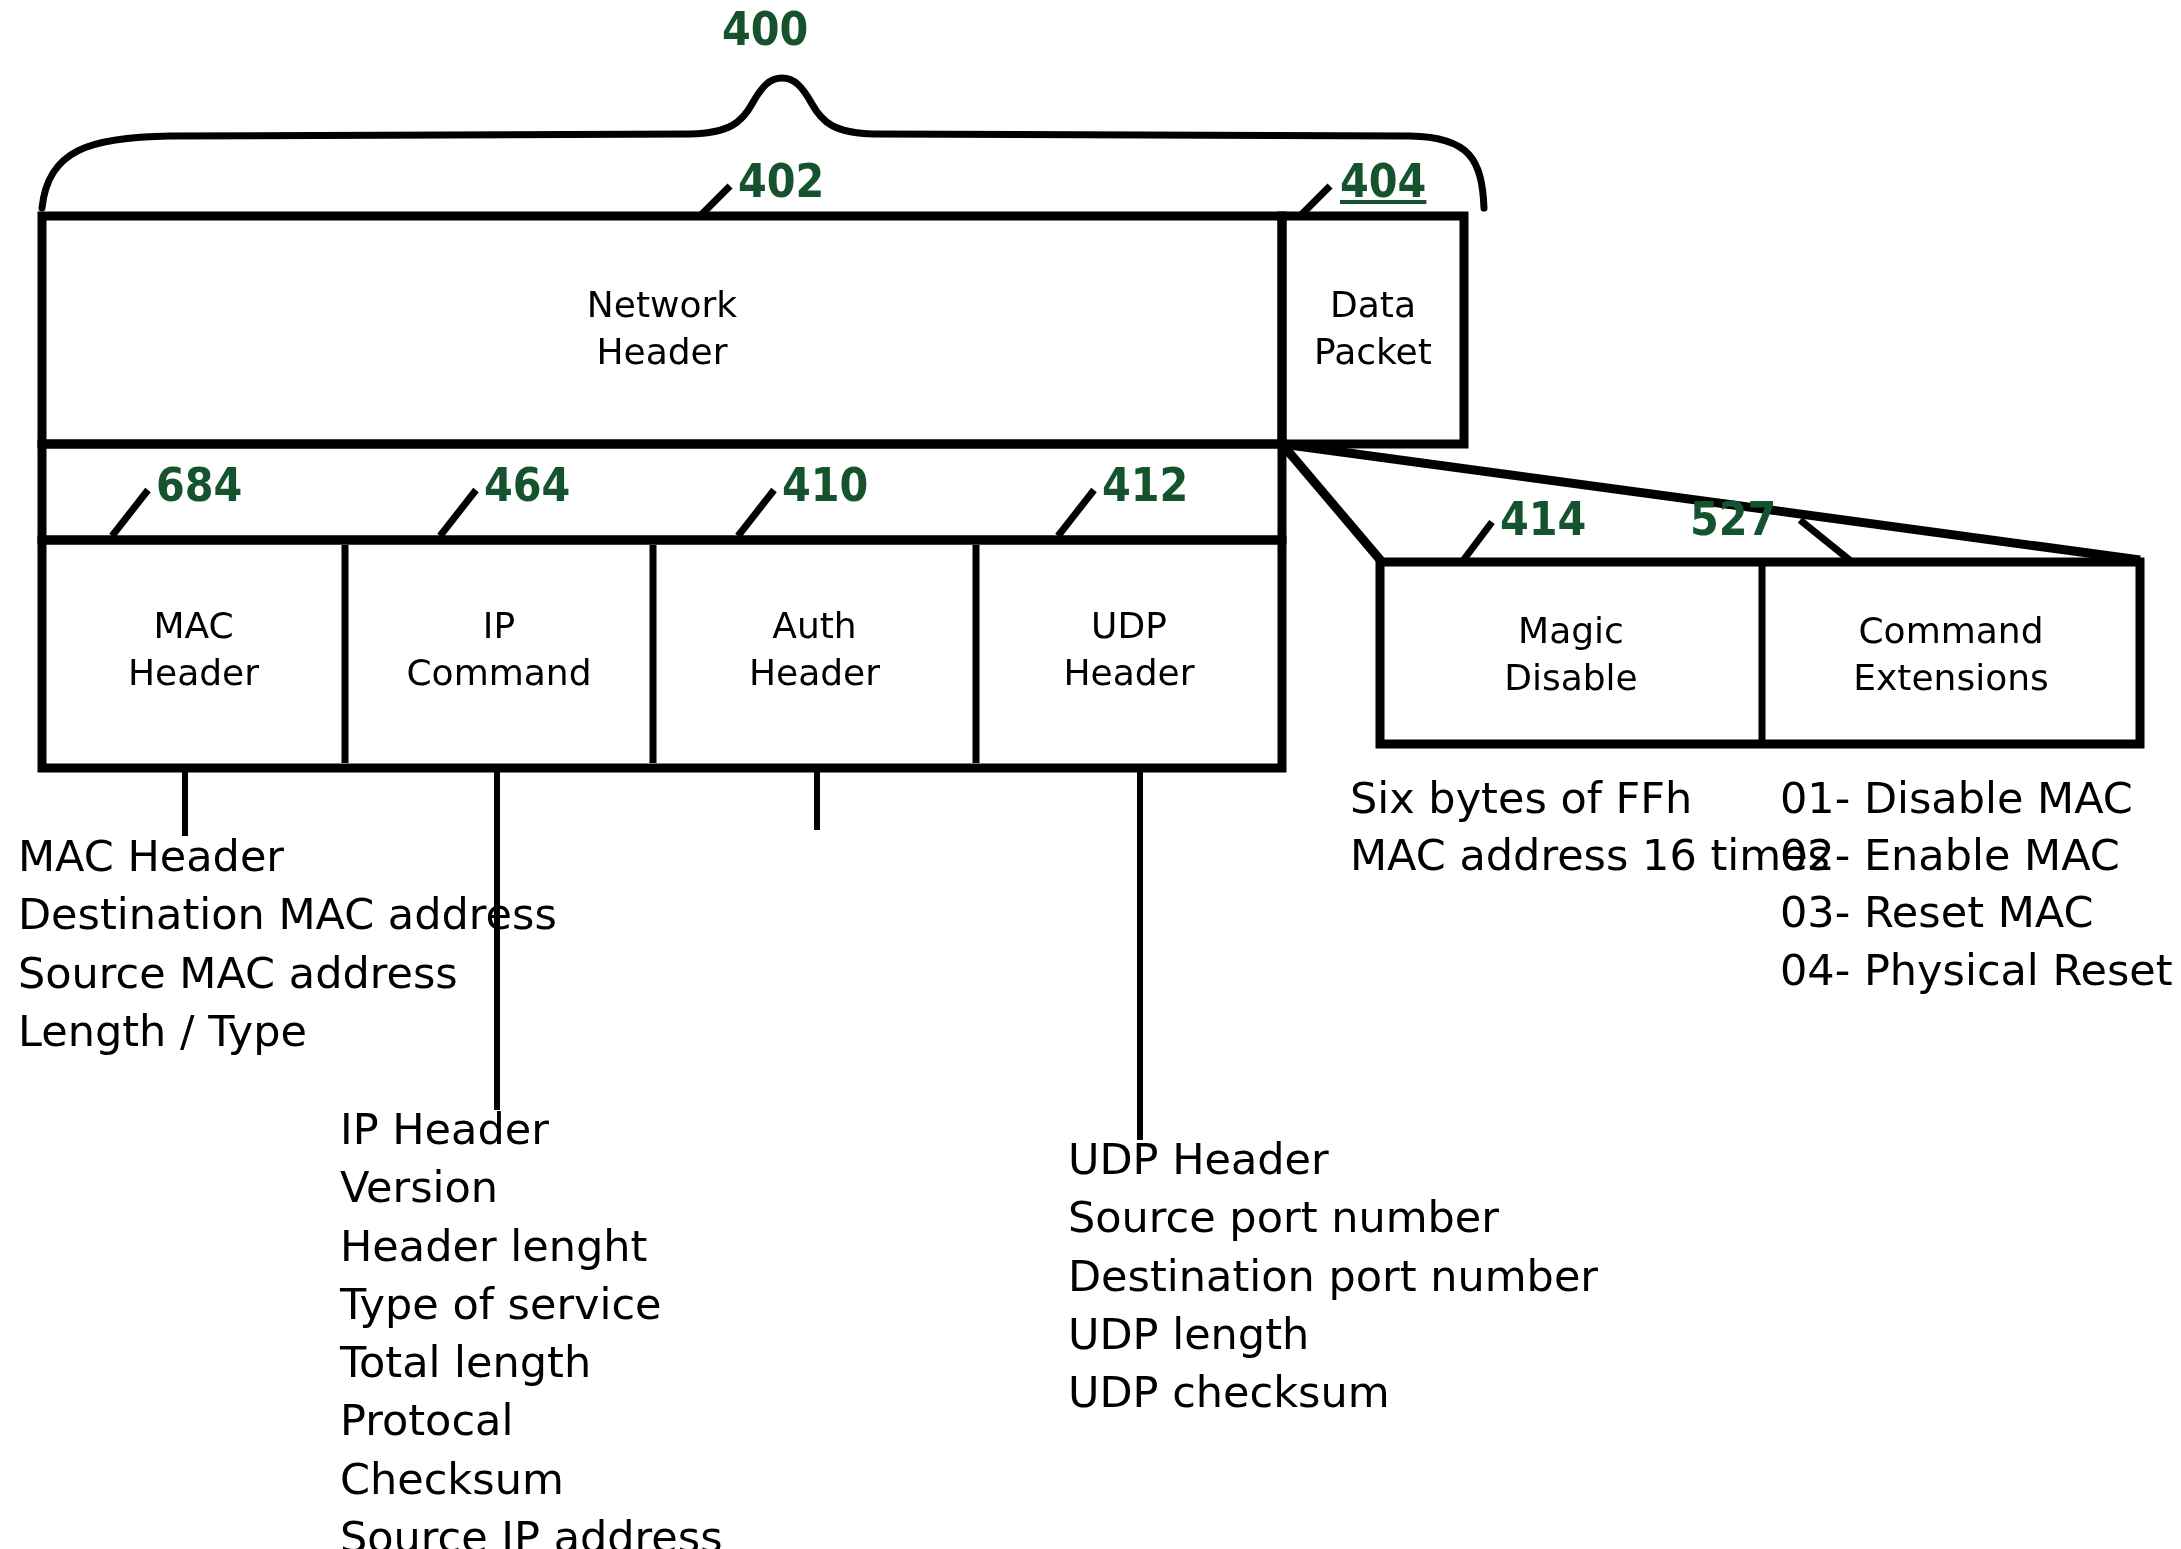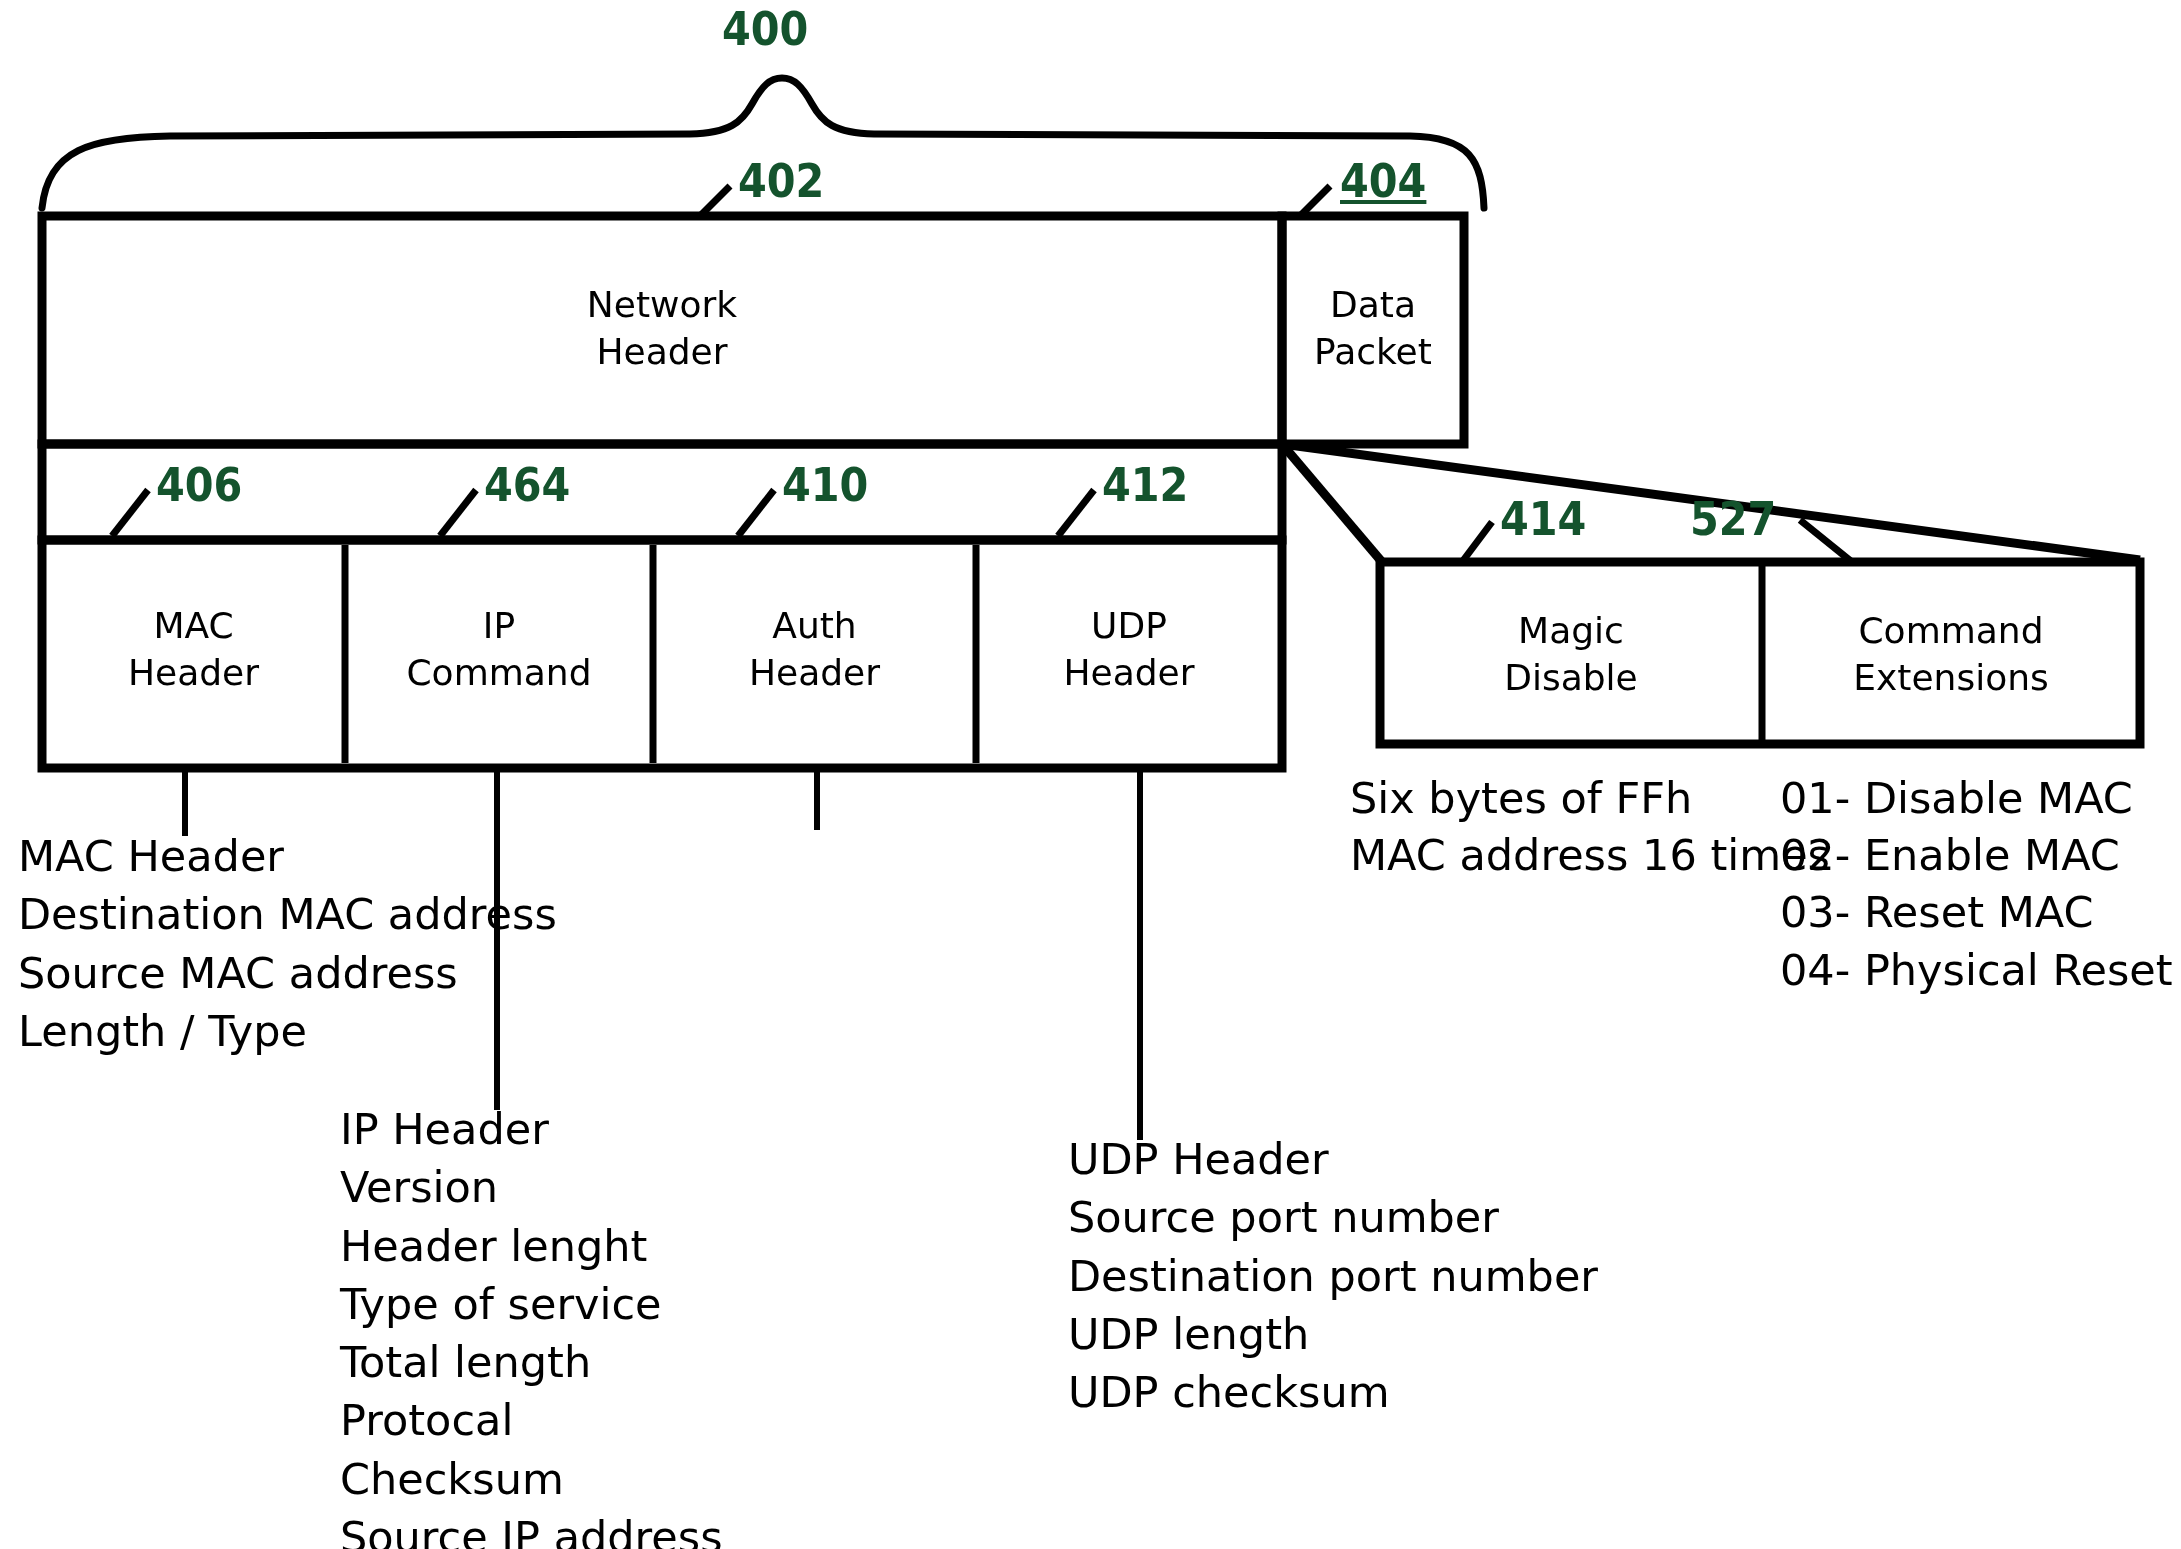--- a/index.html
+++ b/index.html
@@ -111,21 +111,21 @@
     <line x1="1140" y1="768" x2="1140" y2="1140" stroke="#000" stroke-width="6"></line>
 
   </svg>
 
   <div class="lbl ref" style="left:722px; top:6px;">400</div>
 
   <div class="lbl ref" style="left:738px; top:158px;">402</div>
 
   <div class="lbl ref" style="left:1340px; top:158px;text-decoration:underline;">404</div>
 
-  <div class="lbl ref" style="left:156px; top:462px;">406</div>
+  <div class="lbl ref" style="left:156px; top:462px;">684</div>
 
   <div class="lbl ref" style="left:484px; top:462px;">464</div>
 
   <div class="lbl ref" style="left:782px; top:462px;">410</div>
 
   <div class="lbl ref" style="left:1102px; top:462px;">412</div>
 
   <div class="lbl ref" style="left:1500px; top:496px;">414</div>
 
   <div class="lbl ref" style="left:1690px; top:496px;">527</div>

